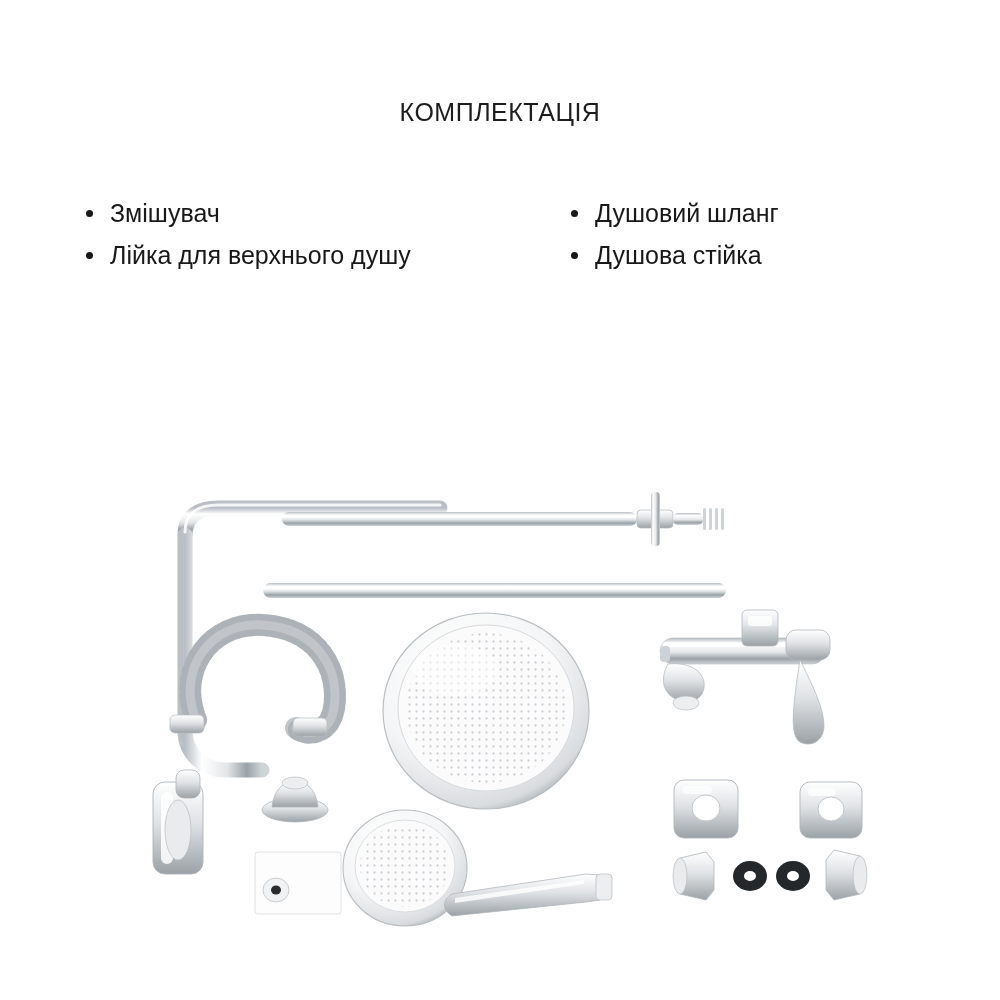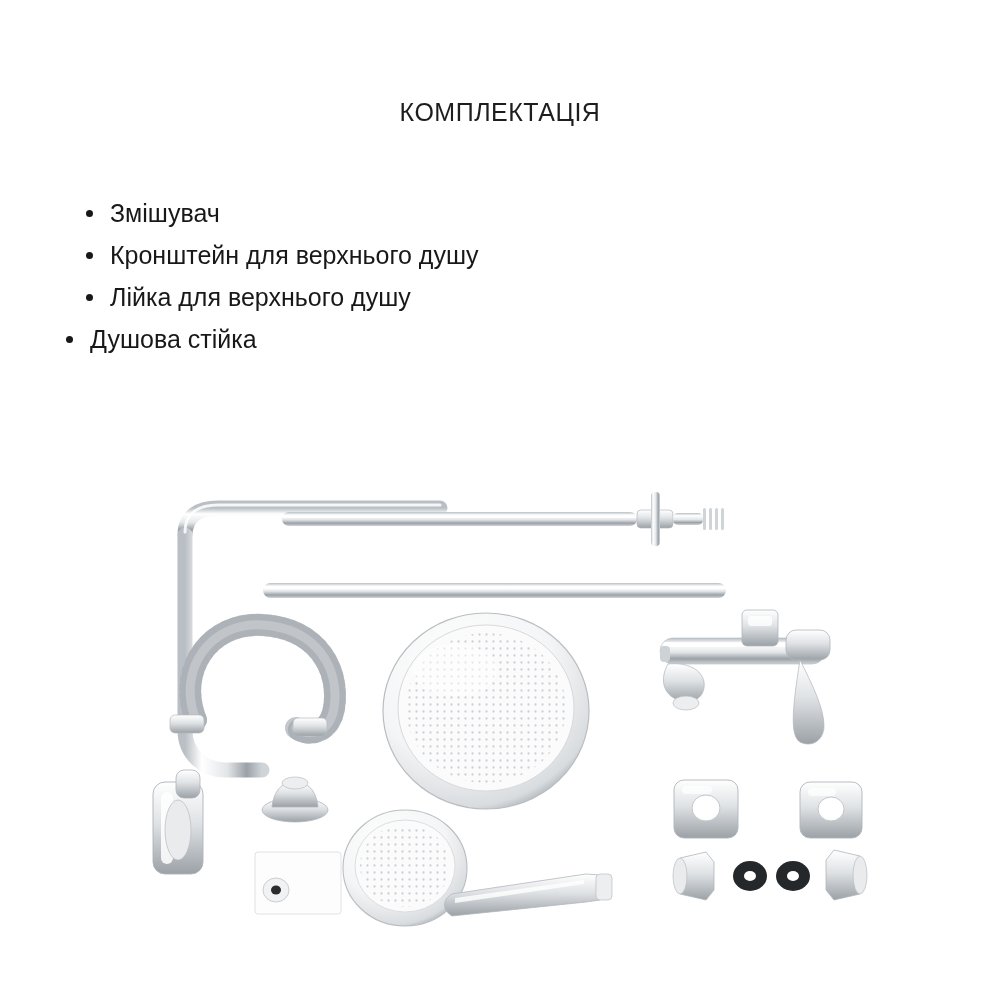--- a/index.html
+++ b/index.html
@@ -31,21 +31,21 @@
     letter-spacing: 0.5px;
     font-weight: 400;
     color: #1d1d1d;
   }
   .columns {
     position: absolute;
     top: 192px;
     left: 60px;
     width: 930px;
     display: flex;
-    flex-direction: column;
+    flex-direction: row;
     align-items: flex-start;
   }
   .col {
     box-sizing: border-box;
   }
   .col.left { width: 505px; padding-left: 20px; }
   .col.right { width: 425px; padding-left: 0px; }
   ul.list {
     list-style: none;
     margin: 0;
@@ -83,26 +83,26 @@
 <body>
 
 <div class="page">
 
   <div class="title">КОМПЛЕКТАЦІЯ</div>
 
   <div class="columns">
     <div class="col left">
       <ul class="list">
         <li>Змішувач</li>
-        <li>Кронштейн для верхнього душу</li>
         <li>Лійка для верхнього душу</li>
       </ul>
     </div>
     <div class="col right">
       <ul class="list">
+        <li>Душовий шланг</li>
         <li>Душова стійка</li>
       </ul>
     </div>
   </div>
 
   <div class="artwork">
     <svg width="1000" height="480" viewBox="0 0 1000 480" xmlns="http://www.w3.org/2000/svg">
       <defs>
         <linearGradient id="tubeH" x1="0" y1="0" x2="0" y2="1">
           <stop offset="0%" stop-color="#b9bfc4"></stop>

